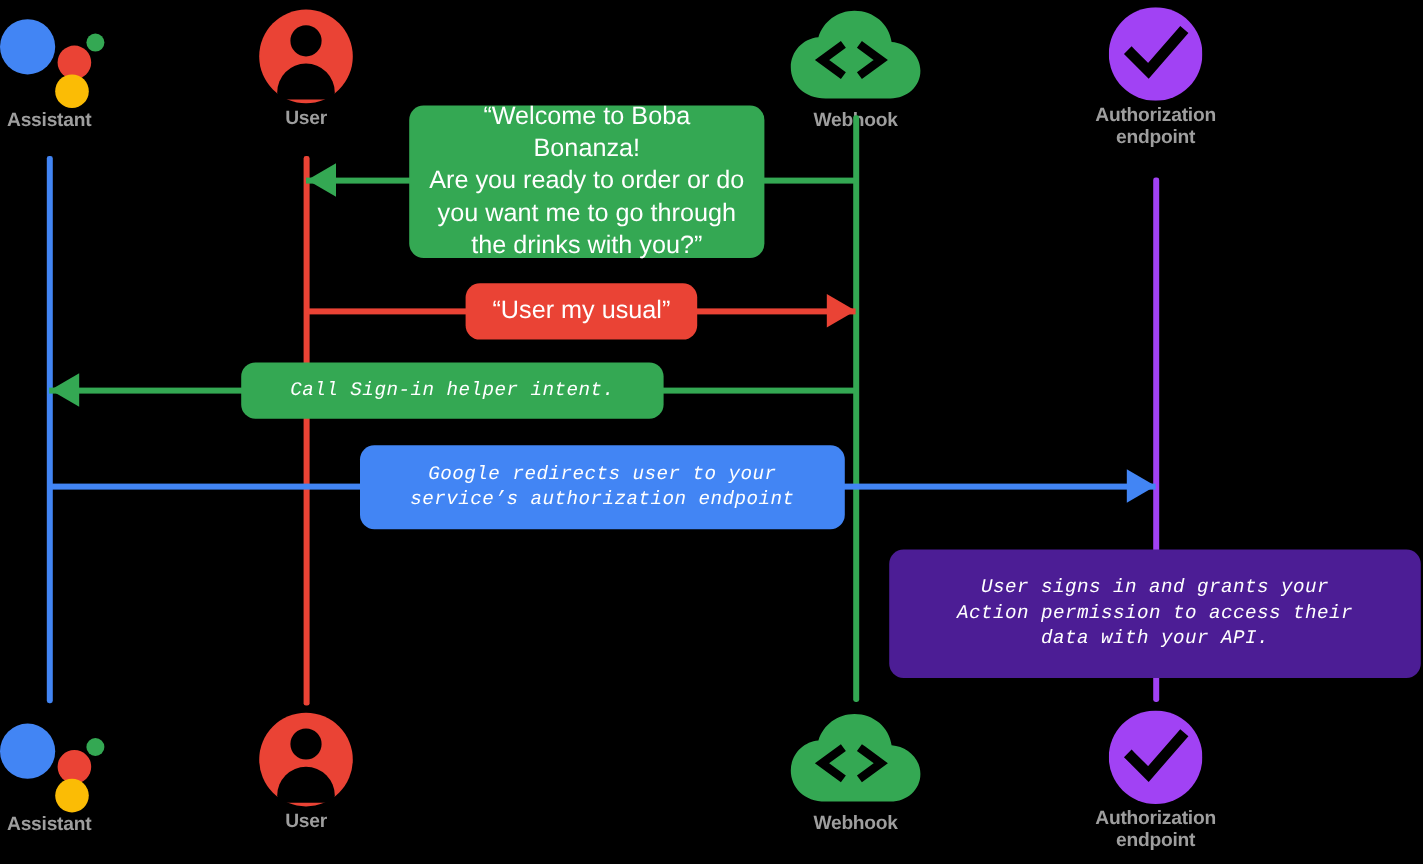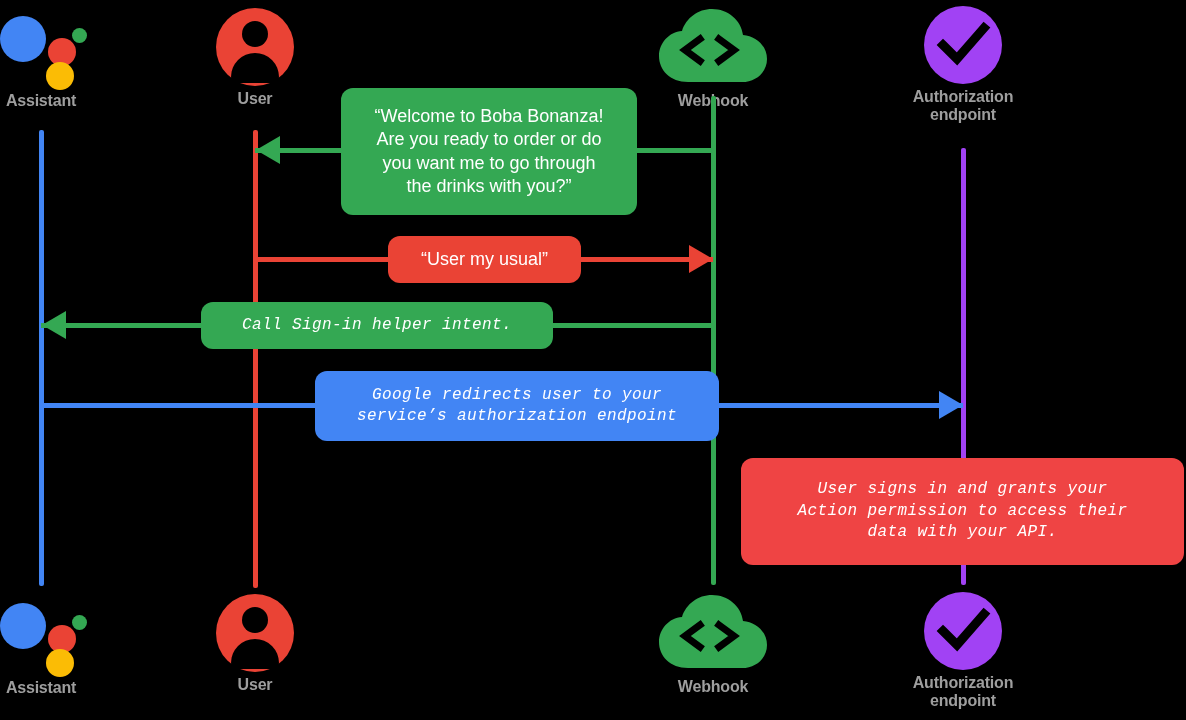--- a/index.html
+++ b/index.html
@@ -90,21 +90,21 @@
     position: absolute;
     border-radius: 12px;
     color: #fff;
     text-align: center;
     display: flex;
     align-items: center;
     justify-content: center;
     padding: 10px 16px;
   }
   .bubble .txt { white-space: pre-line; display: block; width: 100%; }
-  .sans  { font-family: "Liberation Sans", sans-serif; font-size: 18px; line-height: 1.28; }
+  .sans  { font-family: "Liberation Sans", sans-serif; font-size: 21px; line-height: 1.28; }
   .mono  { font-family: "Liberation Mono", "DejaVu Sans Mono", monospace;
            font-style: italic; font-size: 16px; line-height: 1.34; letter-spacing: 0.4px; }
 </style>
 </head>
 <body>
 
 <div id="diagram">
 
   <div class="actor" style="left:-54px; top:8px;">
     <div class="assistant-logo">
@@ -169,26 +169,26 @@
   </div>
 
   <div class="msgline" style="left:41px; top:323px; width:672px; background:#34A853;"></div>
   <div class="arrowhead arrow-left" style="left:42px; top:311px; border-right-color:#34A853;"></div>
   <div class="bubble mono" style="left:201px; top:302px; width:352px; height:47px; background:#34A853;">
     <span class="txt">Call Sign-in helper intent.</span>
   </div>
 
   <div class="msgline" style="left:41px; top:403px; width:922px; background:#4285F4;"></div>
   <div class="arrowhead arrow-right" style="left:939px; top:391px; border-left-color:#4285F4;"></div>
-  <div class="bubble mono" style="left:315px; top:371px; width:404px; height:70px; background:#4285F4;">
+  <div class="bubble mono" style="left:300px; top:371px; width:404px; height:70px; background:#4285F4;">
     <span class="txt">Google redirects user to your
 service’s authorization endpoint</span>
   </div>
 
-  <div class="bubble mono" style="left:741px; top:458px; width:443px; height:107px; background:#ef4444;">
+  <div class="bubble mono" style="left:741px; top:458px; width:443px; height:107px; background:#4c1d95;">
     <span class="txt">User signs in and grants your
 Action permission to access their
 data with your API.</span>
   </div>
 
   <div class="actor" style="left:-54px; top:595px;">
     <div class="assistant-logo">
       <i class="dot-blue"></i>
       <i class="dot-red"></i>
       <i class="dot-yellow"></i>

